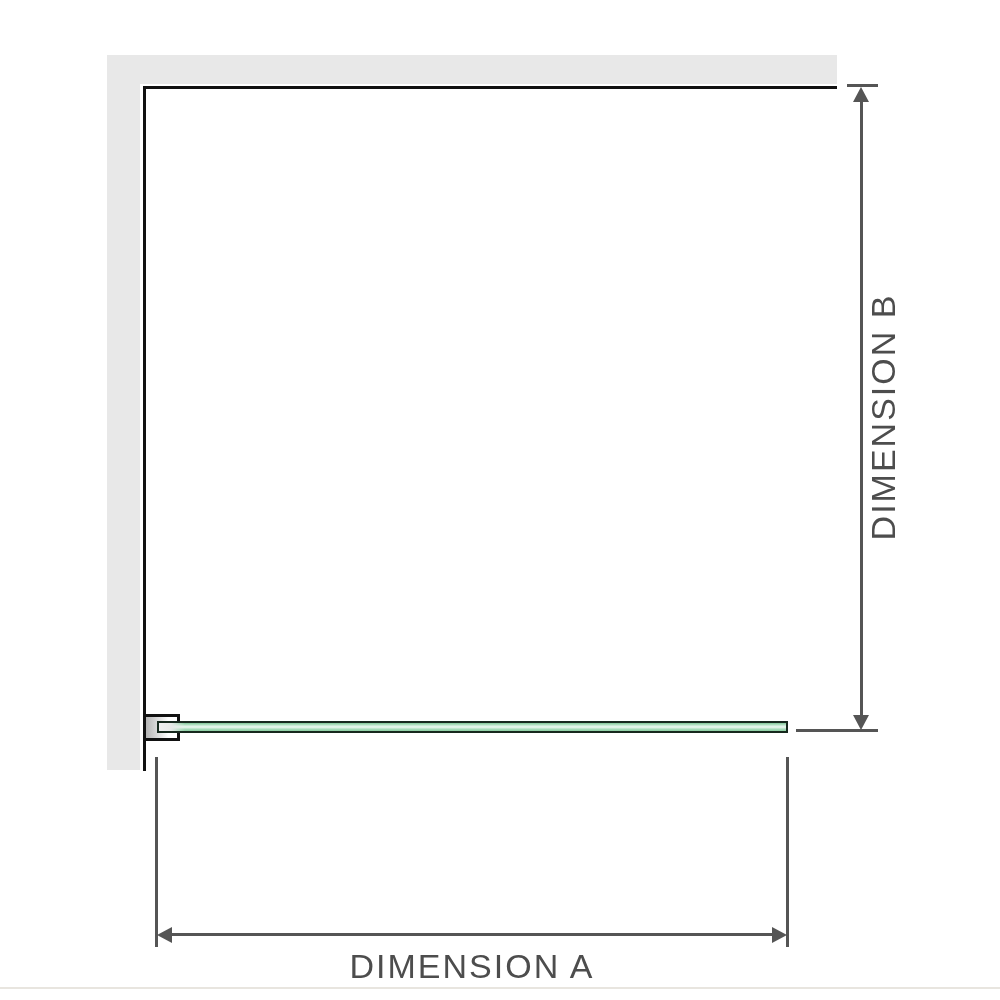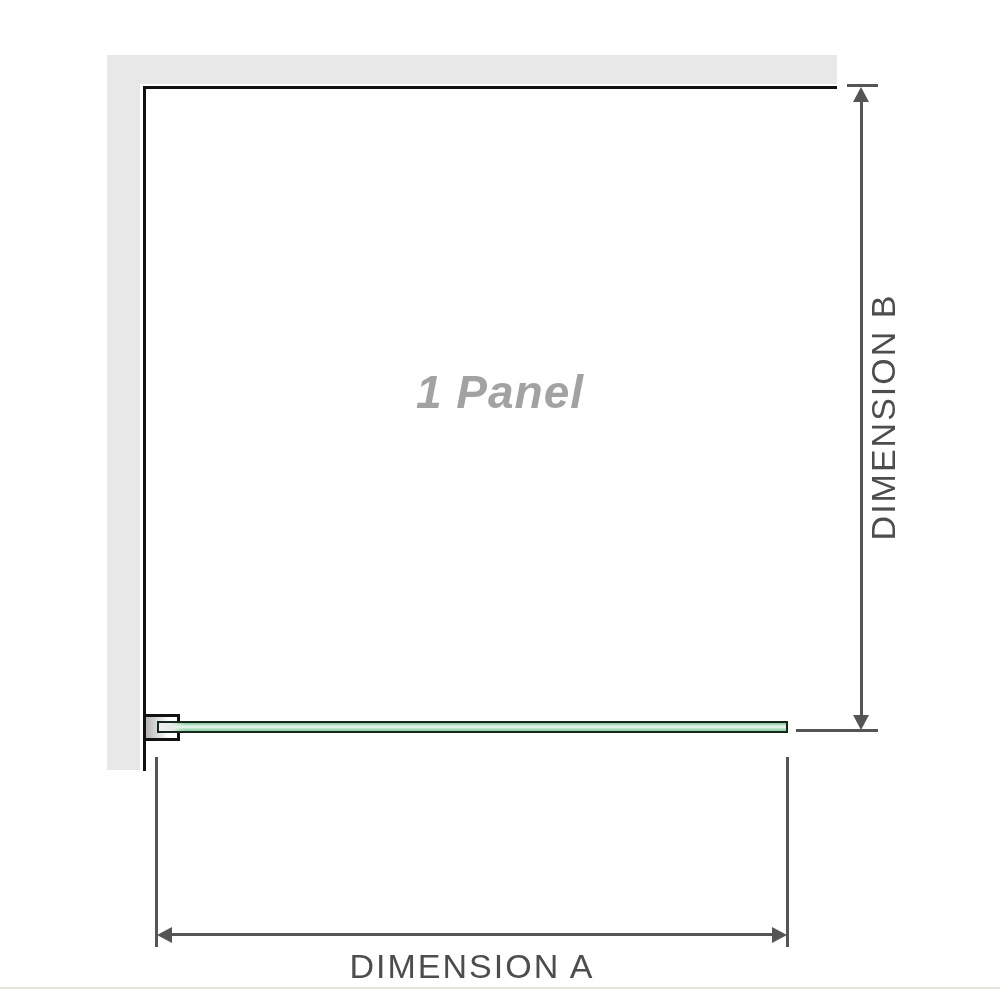--- a/index.html
+++ b/index.html
@@ -134,21 +134,20 @@
 <body>
 
 <div class="canvas">
 
   <div class="abs wall-top"></div>
   <div class="abs wall-left"></div>
 
   <div class="abs panel-outline-top"></div>
   <div class="abs panel-outline-left"></div>
 
-  <div class="abs panel-title">1 Panel</div>
 
   <div class="abs wall-bracket"></div>
   <div class="abs glass-panel"></div>
 
   <div>
     <div class="abs dim-stroke dimb-tick-top"></div>
     <div class="abs dim-stroke dimb-tick-bottom"></div>
     <div class="abs dim-stroke dimb-line"></div>
     <div class="abs tri dimb-arrow-up"></div>
     <div class="abs tri dimb-arrow-down"></div>

